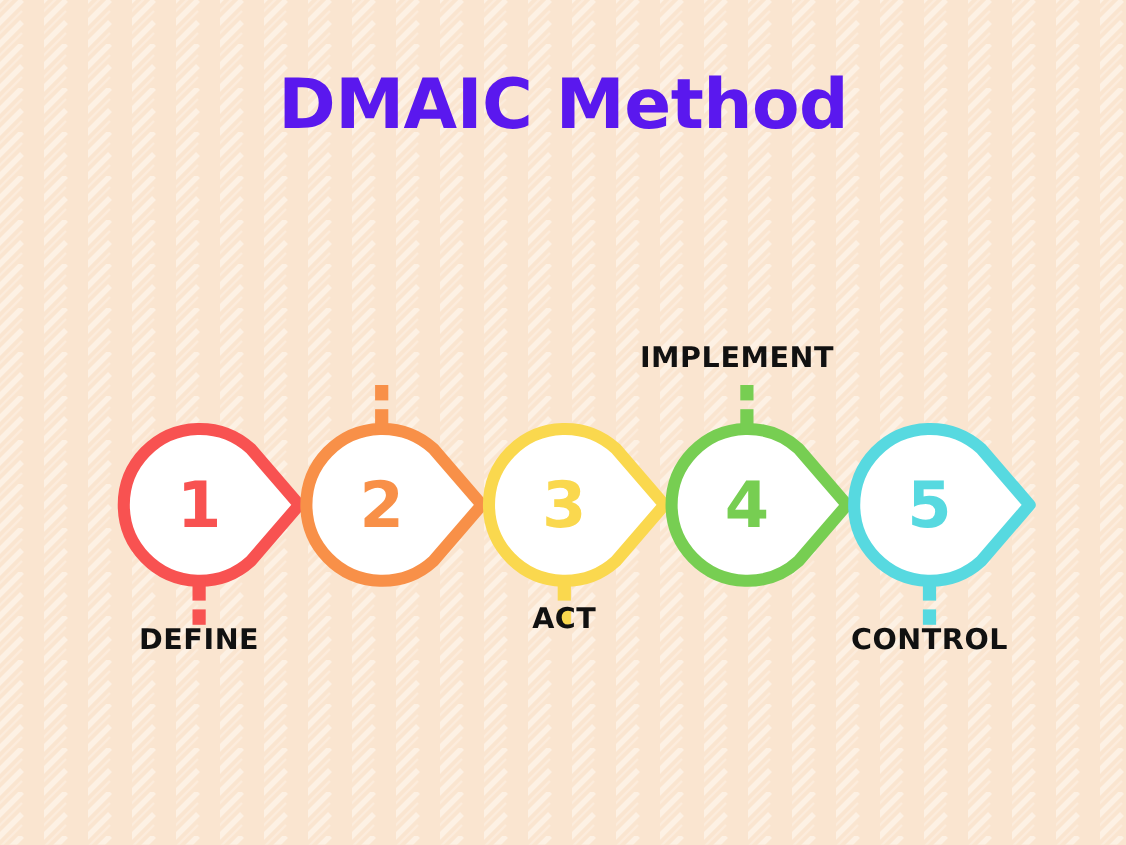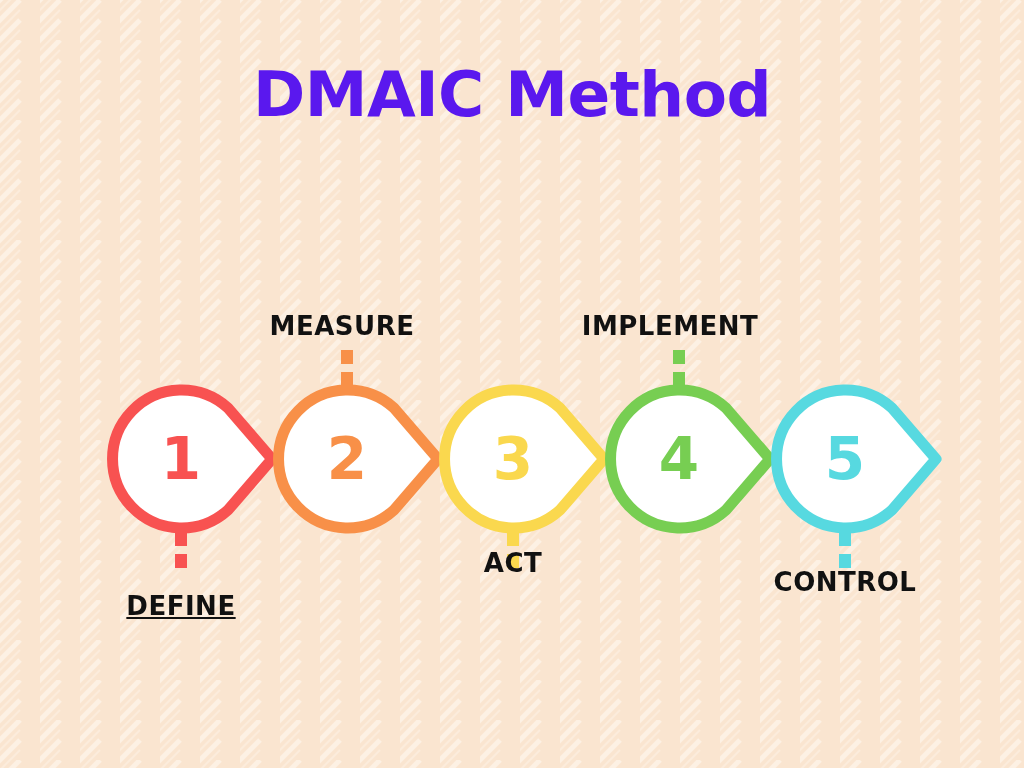--- a/index.html
+++ b/index.html
@@ -144,19 +144,18 @@
       <rect x="839" y="554" width="12" height="14" fill="#57D9E0"></rect>
     </g>
   </svg>
 
   <div class="step-number" style="left:181px; top:459px; color:#F85251;">1</div>
   <div class="step-number" style="left:347px; top:459px; color:#F89048;">2</div>
   <div class="step-number" style="left:513px; top:459px; color:#FAD84E;">3</div>
   <div class="step-number" style="left:679px; top:459px; color:#77CE52;">4</div>
   <div class="step-number" style="left:845px; top:459px; color:#57D9E0;">5</div>
 
-  <div class="step-label" style="left:181px; top:593px;text-decoration:underline;">DEFINE</div>
-  <div class="step-label" style="left:342px; top:313px;">MEASURE</div>
+  <div class="step-label" style="left:181px; top:569px;">DEFINE</div>
   <div class="step-label" style="left:513px; top:550px;">ACT</div>
   <div class="step-label" style="left:670px; top:313px;">IMPLEMENT</div>
   <div class="step-label" style="left:845px; top:569px;">CONTROL</div>
 
 </div>
 
 </body></html>

